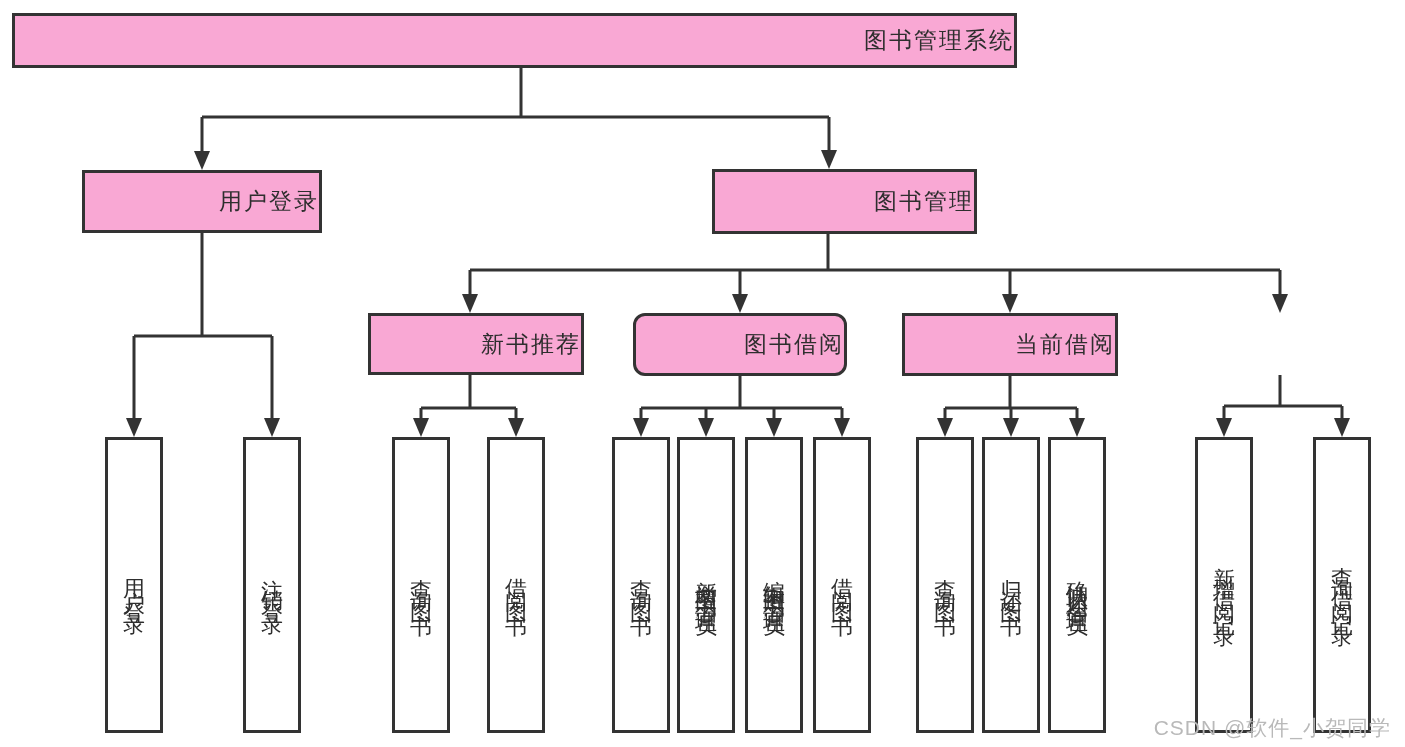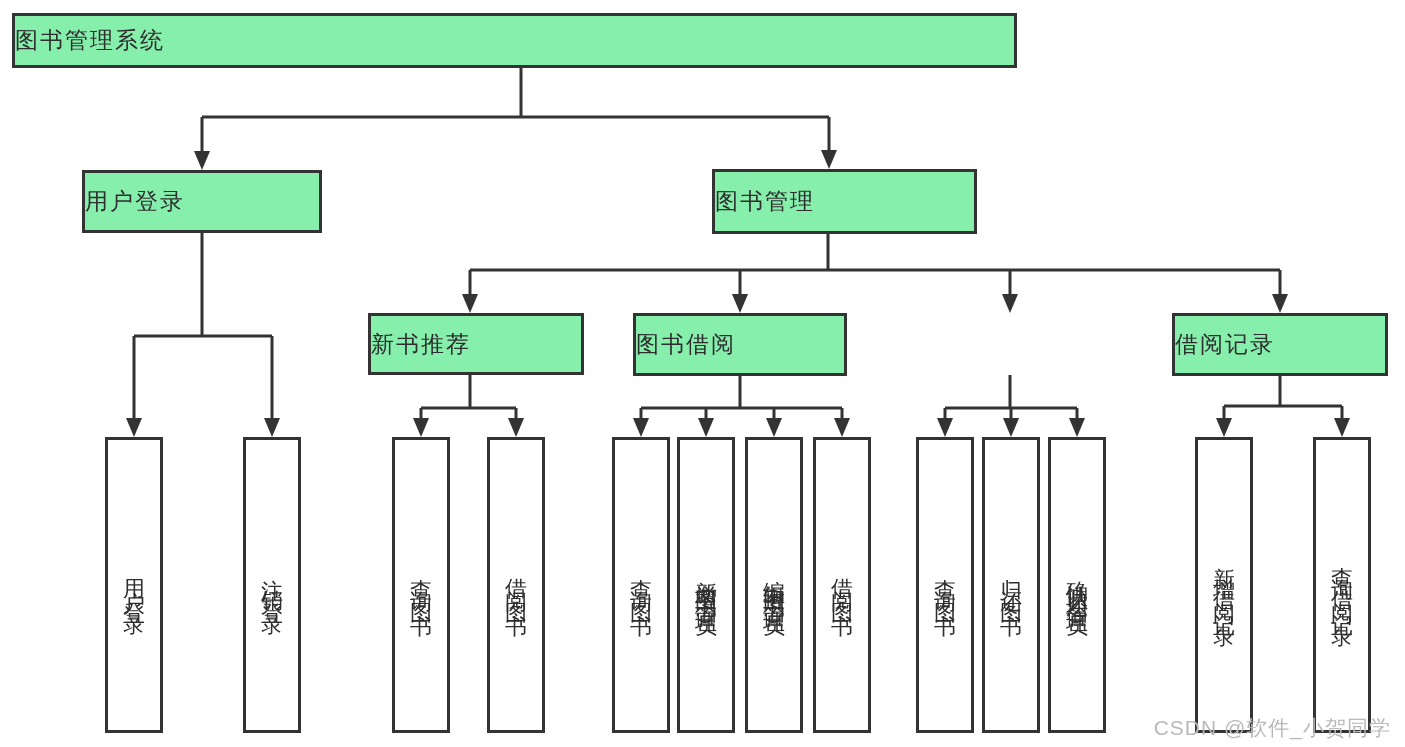--- a/index.html
+++ b/index.html
@@ -2,22 +2,22 @@
 <html><head>
 <meta charset="utf-8">
 <style>
   html,body{margin:0;padding:0;background:#ffffff;}
   .canvas{
     position:relative;width:1405px;height:747px;background:#ffffff;
     font-family:"Liberation Sans","DejaVu Sans",sans-serif;color:#2e2e2e;overflow:hidden;
   }
   .wires{position:absolute;left:0;top:0;width:1405px;height:747px;}
   .node{
-    position:absolute;box-sizing:border-box;border:3px solid #333333;background:#86efac;
-    display:flex;align-items:center;justify-content:flex-start;
+    position:absolute;box-sizing:border-box;border:3px solid #333333;background:#f9a8d4;
+    display:flex;align-items:center;justify-content:flex-end;
     font-size:23px;letter-spacing:2px;white-space:nowrap;
   }
   .vnode{
     position:absolute;box-sizing:border-box;border:3px solid #333333;background:#ffffff;
     display:flex;align-items:center;justify-content:center;overflow:hidden;
   }
   .vtext{
     writing-mode:vertical-rl;text-orientation:mixed;
     font-size:22px;line-height:1;letter-spacing:12px;
   }
@@ -72,25 +72,25 @@
   <div class="node" style="left:82px;top:170px;width:240px;height:63px;">
     <span>用户登录</span>
   </div>
   <div class="node" style="left:712px;top:169px;width:265px;height:65px;">
     <span>图书管理</span>
   </div>
 
   <div class="node" style="left:368px;top:313px;width:216px;height:62px;">
     <span>新书推荐</span>
   </div>
-  <div class="node" style="left:633px;top:313px;width:214px;height:63px;">
+  <div class="node" style="left:633px;top:313px;width:214px;height:63px;border-radius:12px;">
     <span>图书借阅</span>
   </div>
-  <div class="node" style="left:1172px;top:313px;width:216px;height:63px;">
-    <span>借阅记录</span>
+  <div class="node" style="left:902px;top:313px;width:216px;height:63px;">
+    <span>当前借阅</span>
   </div>
 
   <div class="vnode" style="left:105px;top:437px;width:58px;height:296px;">
     <span class="vtext">用户登录</span>
   </div>
   <div class="vnode" style="left:243px;top:437px;width:58px;height:296px;">
     <span class="vtext">注销登录</span>
   </div>
 
   <div class="vnode" style="left:392px;top:437px;width:58px;height:296px;">

